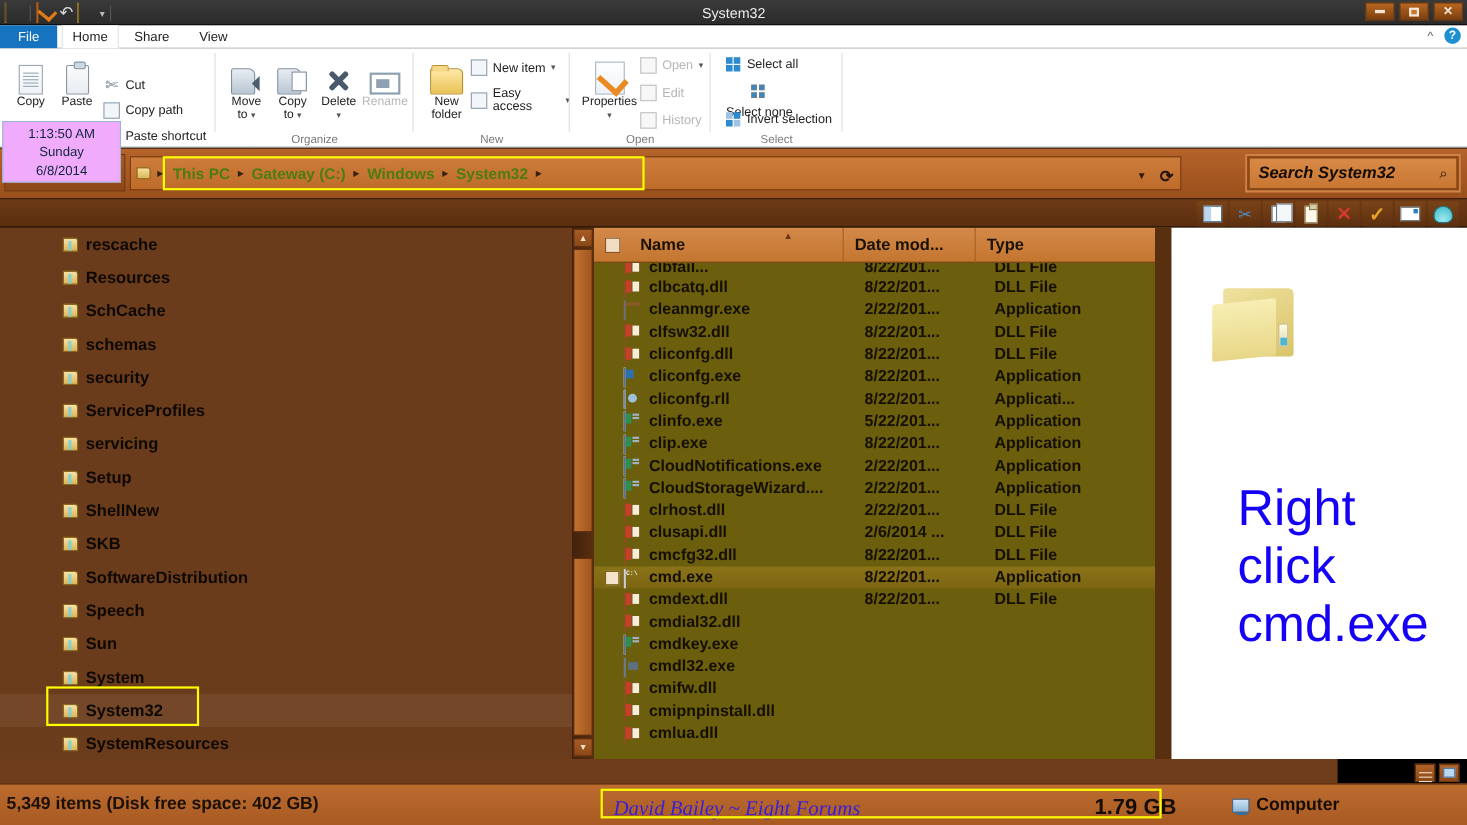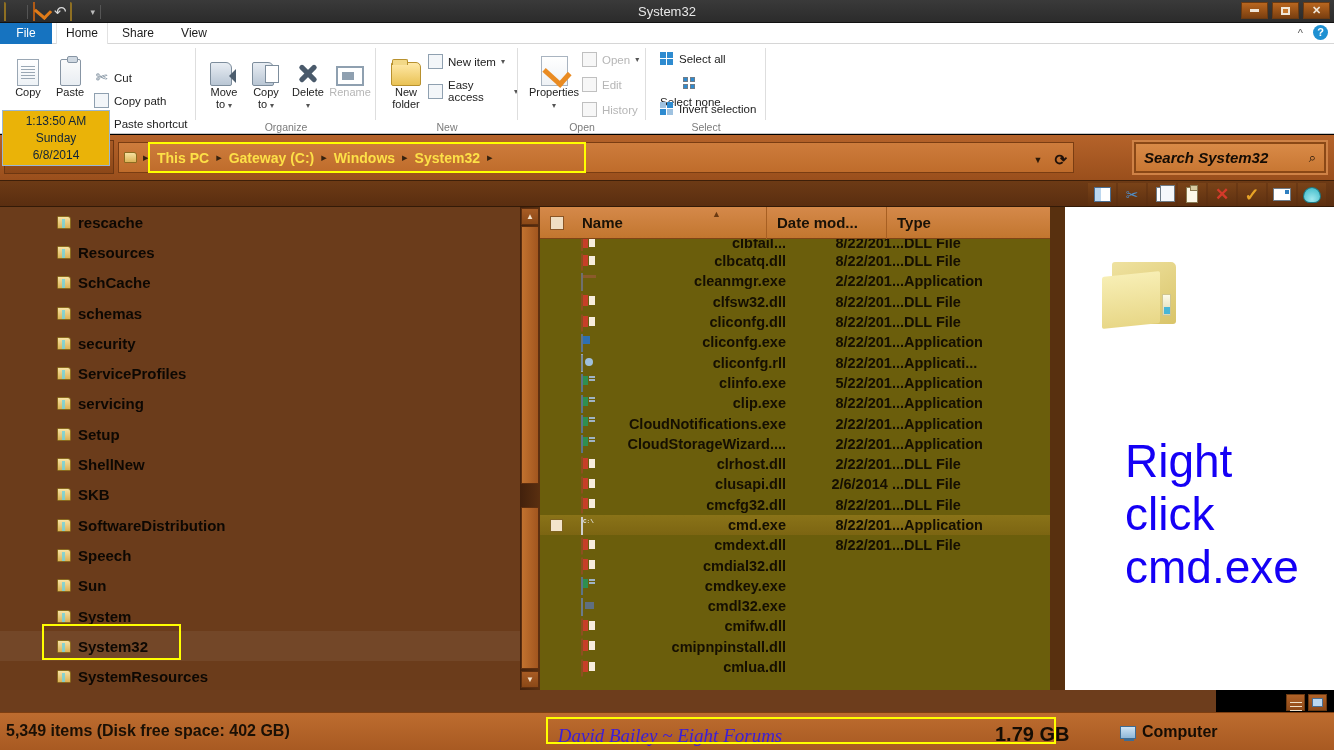--- a/index.html
+++ b/index.html
@@ -172,21 +172,21 @@
   .ico14.box{ border:1px solid #8fa0b0;background:#f3f6f9;}
   .ico14.box.o{ border-color:#c0c0c0;background:#f7f7f7;}
   .sel-blue{ width:14px;height:14px;position:relative;}
   .sel-blue i{ position:absolute;width:6px;height:6px;background:#2e8bd0;}
   .sel-out i{ position:absolute;width:5px;height:5px;border:1px solid #6f7c88;}
   .caret{ font-size:8px;color:#555;}
 
   
   #clock{
     position:absolute;left:2px;top:110px;width:108px;height:56px;
-    background:#eab308;border:1px solid #9ab6d4;
+    background:#f0abfc;border:1px solid #9ab6d4;
     font-size:12px;color:#10243a;text-align:center;line-height:17px;
     padding-top:2px;z-index:40;
   }
 
   
   #navbar{
     position:absolute;left:0;top:135px;width:1334px;height:45px;
     background:linear-gradient(#b5632a,#9a4f1c);
   }
   #navbtns{
@@ -202,21 +202,21 @@
   }
   #crumbfolder{
     width:13px;height:11px;margin-left:5px;margin-right:6px;
     background:linear-gradient(#f7e1a0,#dcb457);border:1px solid #8c6c20;border-radius:1px 3px 1px 1px;
   }
   #crumbs{
     position:absolute;left:148px;top:142px;width:438px;height:31px;
     border:2px solid #ffff00;display:flex;align-items:center;z-index:20;
   }
   .crumb{
-    font-size:14px;color:#fde047;font-weight:bold;padding:0 7px;
+    font-size:14px;color:#4d7c0f;font-weight:bold;padding:0 7px;
   }
   .crumbsep{ color:#35210e;font-size:11px;}
   #crumbtail{
     position:absolute;right:6px;top:8px;display:flex;align-items:center;gap:12px;
   }
   .dropcaret{ color:#2b1808;font-size:9px;}
   .refresh{ color:#21120a;font-size:15px;font-weight:bold;}
   #searchbox{
     position:absolute;right:8px;top:142px;width:192px;height:31px;
     background:linear-gradient(#d98a47,#c87733);
@@ -313,21 +313,21 @@
     font-size:15px;font-weight:bold;color:#1a1207;
     border-left:1px solid #a75f22;padding-left:10px;height:32px;line-height:32px;
   }
   #fhead .hname{ border-left:none; width:194px;}
   #fhead .hdate{ width:120px;}
   #fhead .htype{ width:120px;}
   #sortarrow{
     position:absolute;left:172px;top:2px;color:#6b3a12;font-size:9px;
   }
   #rows{
-    position:absolute;left:0;top:32px;width:510px;height:437px;text-align:right;
+    position:absolute;left:0;top:32px;width:510px;height:437px;
   }
   .frow{
     position:relative;height:20.3px;display:flex;align-items:center;
     font-size:14.5px;font-weight:bold;color:#150f02;
   }
   .frow .fcb{
     width:13px;height:13px;margin-left:10px;margin-right:4px;
     background:#f3e4cb;border:1px solid #7e6320;visibility:hidden;flex:0 0 13px;
   }
   .frow.selected .fcb{ visibility:visible; }

